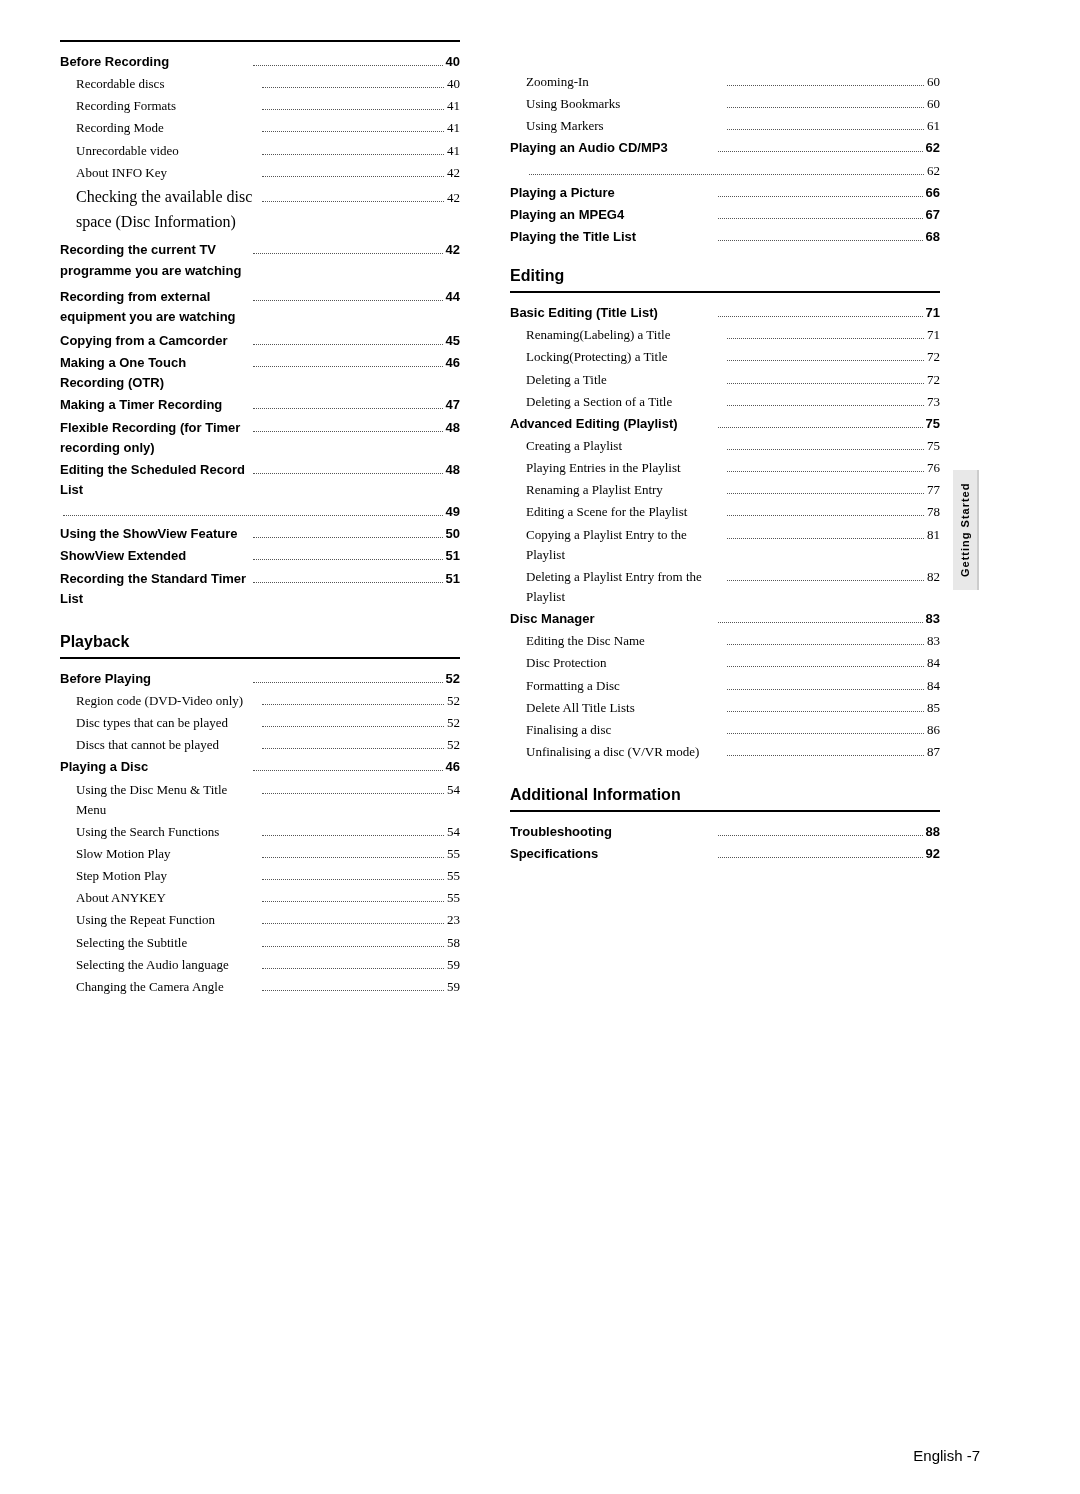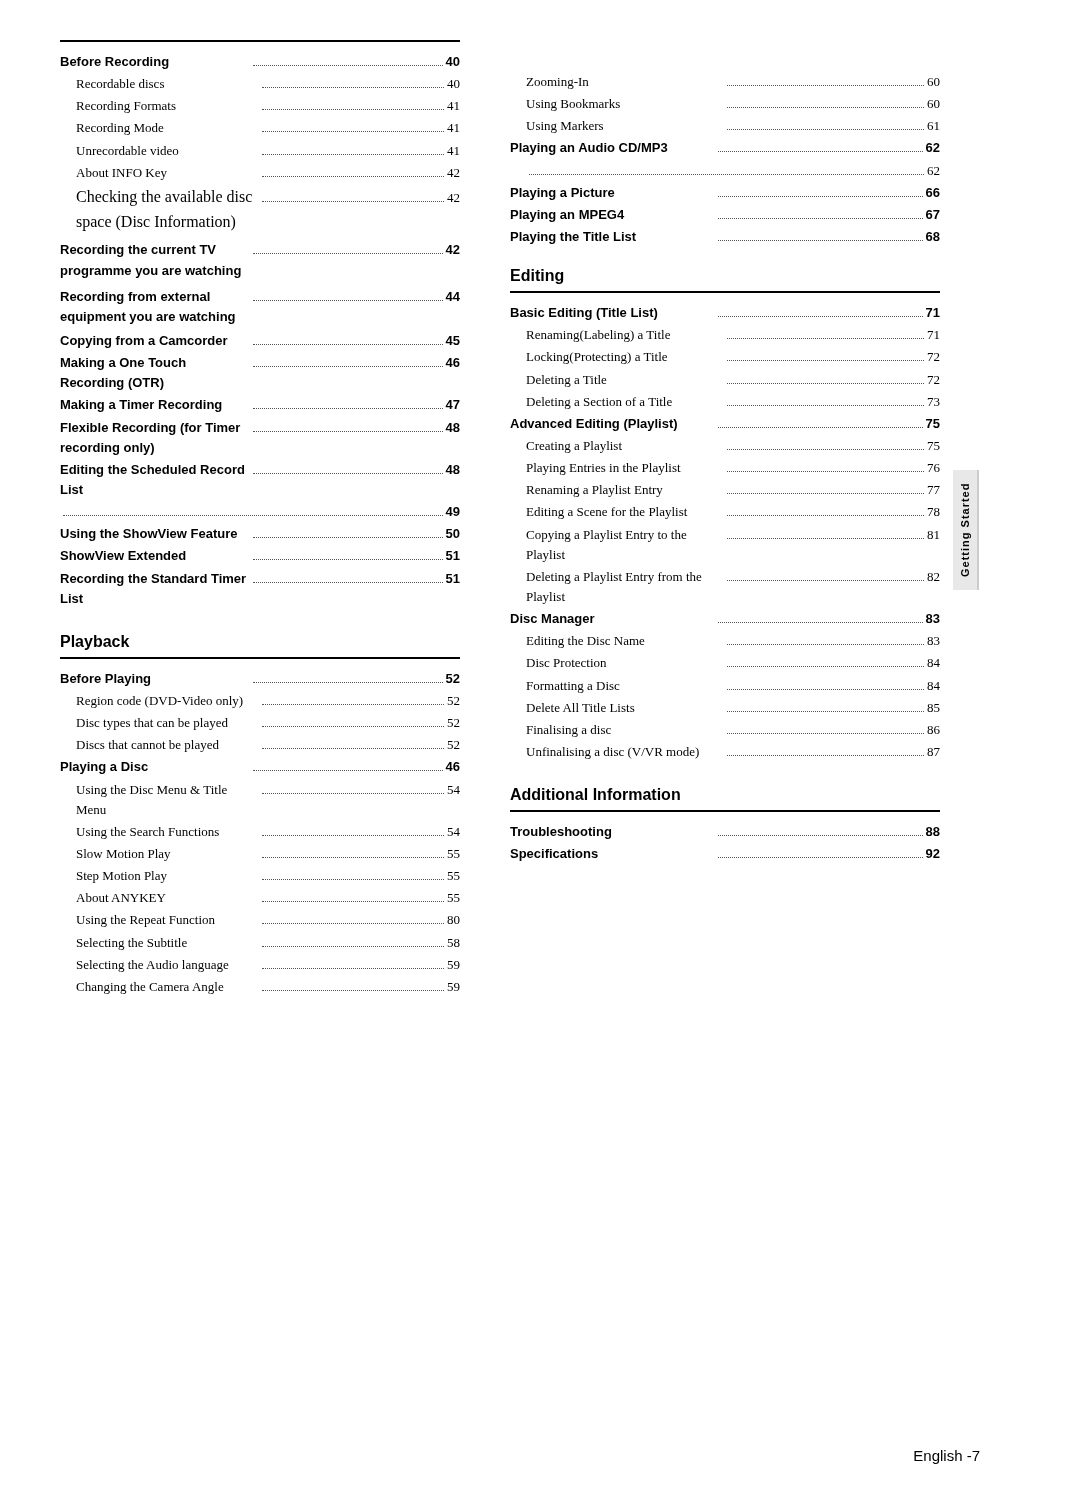--- a/index.html
+++ b/index.html
@@ -278,21 +278,21 @@
           <span class="toc-page">55</span>
         </div>
         <div class="toc-entry indent1">
           <span class="toc-label">About ANYKEY</span>
           <span class="toc-dots"></span>
           <span class="toc-page">55</span>
         </div>
         <div class="toc-entry indent1">
           <span class="toc-label">Using the Repeat Function</span>
           <span class="toc-dots"></span>
-          <span class="toc-page">80</span>
+          <span class="toc-page">23</span>
         </div>
         <div class="toc-entry indent1">
           <span class="toc-label">Selecting the Subtitle</span>
           <span class="toc-dots"></span>
           <span class="toc-page">58</span>
         </div>
         <div class="toc-entry indent1">
           <span class="toc-label">Selecting the Audio language</span>
           <span class="toc-dots"></span>
           <span class="toc-page">59</span>

